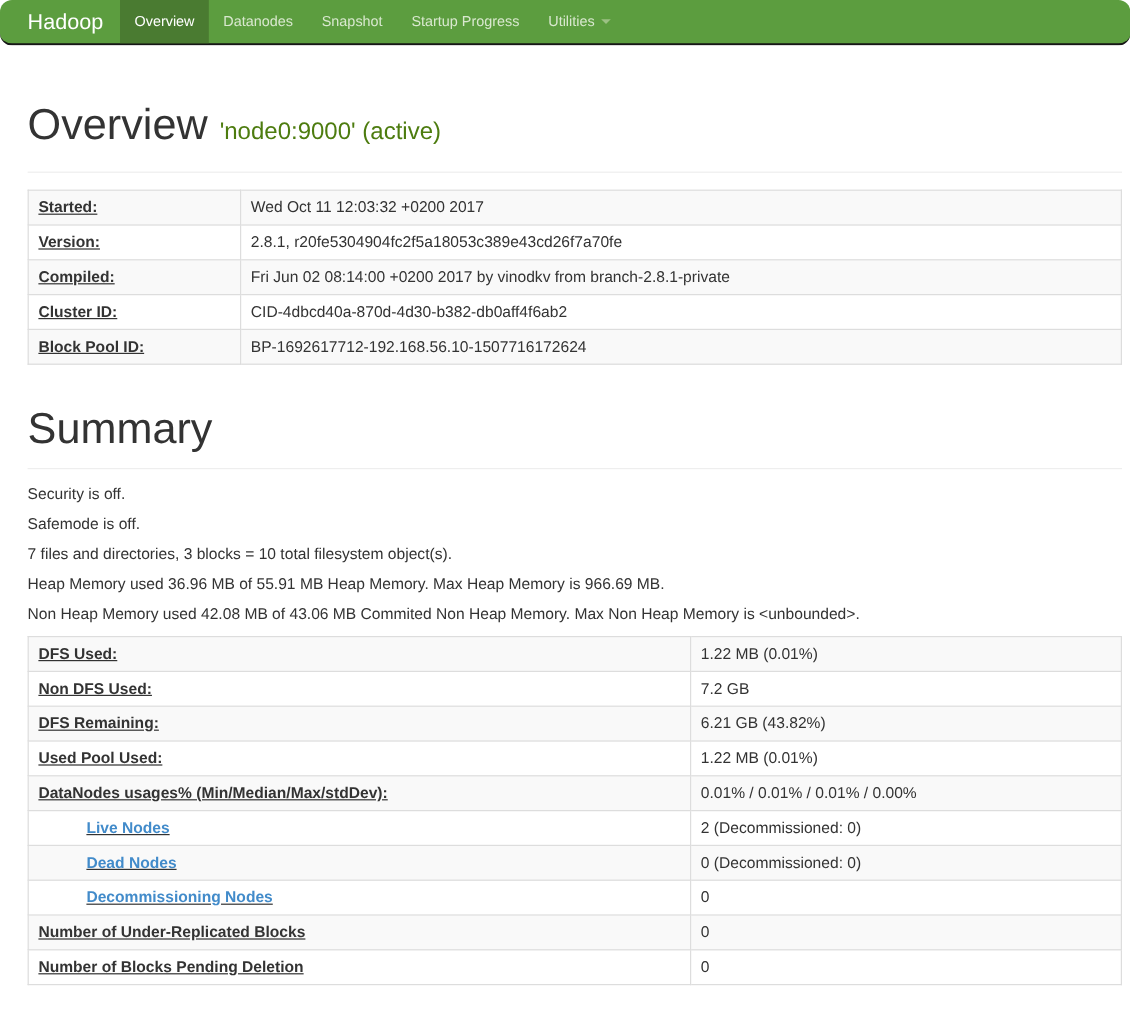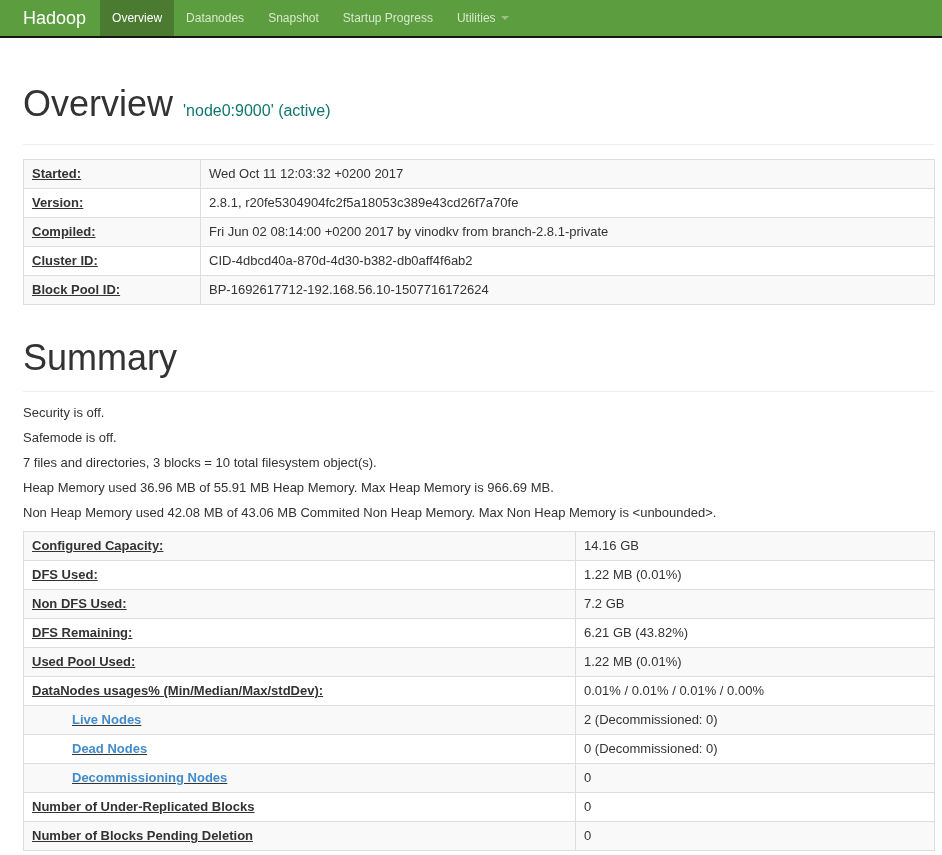--- a/index.html
+++ b/index.html
@@ -9,20 +9,21 @@
     background: #ffffff;
     font-family: "Liberation Sans", sans-serif;
     font-size: 13px; color: #333;
   }
   
   .navbar {
     height: 38px; background: #5c9d3f;
     border-bottom: 2px solid #161616;
     display: flex; align-items: stretch;
     padding-left: 23px;
+    border-radius: 10px;
   }
   .navbar-brand {
     color: #ffffff; font-size: 18px; line-height: 36px;
     margin-right: 14px; text-decoration: none; white-space: nowrap;
   }
   .navbar ul { display: flex; list-style: none; margin: 0; padding: 0; }
   .navbar li { display: flex; }
   .navbar li a {
     display: flex; align-items: center; height: 36px;
     padding: 0 12px; color: #d9e8cf; font-size: 12px;
@@ -38,21 +39,21 @@
   .content { margin: 0 7px 0 23px; }
   .page-header {
     border-bottom: 1px solid #eeeeee;
     padding-bottom: 13px; margin: 46px 0 14px 0;
   }
   .page-header.second { margin-top: 33px; }
   h1 {
     margin: 0; font-size: 36px; line-height: 40px;
     font-weight: 500; color: #333;
   }
-  h1 small { font-size: 16px; color: #0f766e; font-weight: 400; }
+  h1 small { font-size: 20px; color: #4d7c0f; font-weight: 400; }
   p.summary-line { margin: 0 0 11px 0; line-height: 14px; }
   p.summary-line:first-of-type { margin-top: 9px; }
   
   table.info {
     width: 100%; border-collapse: collapse;
     border: 1px solid #ddd;
   }
   table.info th, table.info td {
     border: 1px solid #ddd; padding: 5px 8px;
     line-height: 18px; text-align: left; vertical-align: top;
@@ -128,24 +129,20 @@
 
   <p class="summary-line">Security is off.</p>
   <p class="summary-line">Safemode is off.</p>
   <p class="summary-line">7 files and directories, 3 blocks = 10 total filesystem object(s).</p>
   <p class="summary-line">Heap Memory used 36.96 MB of 55.91 MB Heap Memory. Max Heap Memory is 966.69 MB.</p>
   <p class="summary-line">Non Heap Memory used 42.08 MB of 43.06 MB Commited Non Heap Memory. Max Non Heap Memory is &lt;unbounded&gt;.</p>
 
   <table class="info summary-table">
     <tbody>
       <tr>
-        <th>Configured Capacity:</th>
-        <td>14.16 GB</td>
-      </tr>
-      <tr>
         <th>DFS Used:</th>
         <td>1.22 MB (0.01%)</td>
       </tr>
       <tr>
         <th>Non DFS Used:</th>
         <td>7.2 GB</td>
       </tr>
       <tr>
         <th>DFS Remaining:</th>
         <td>6.21 GB (43.82%)</td>

